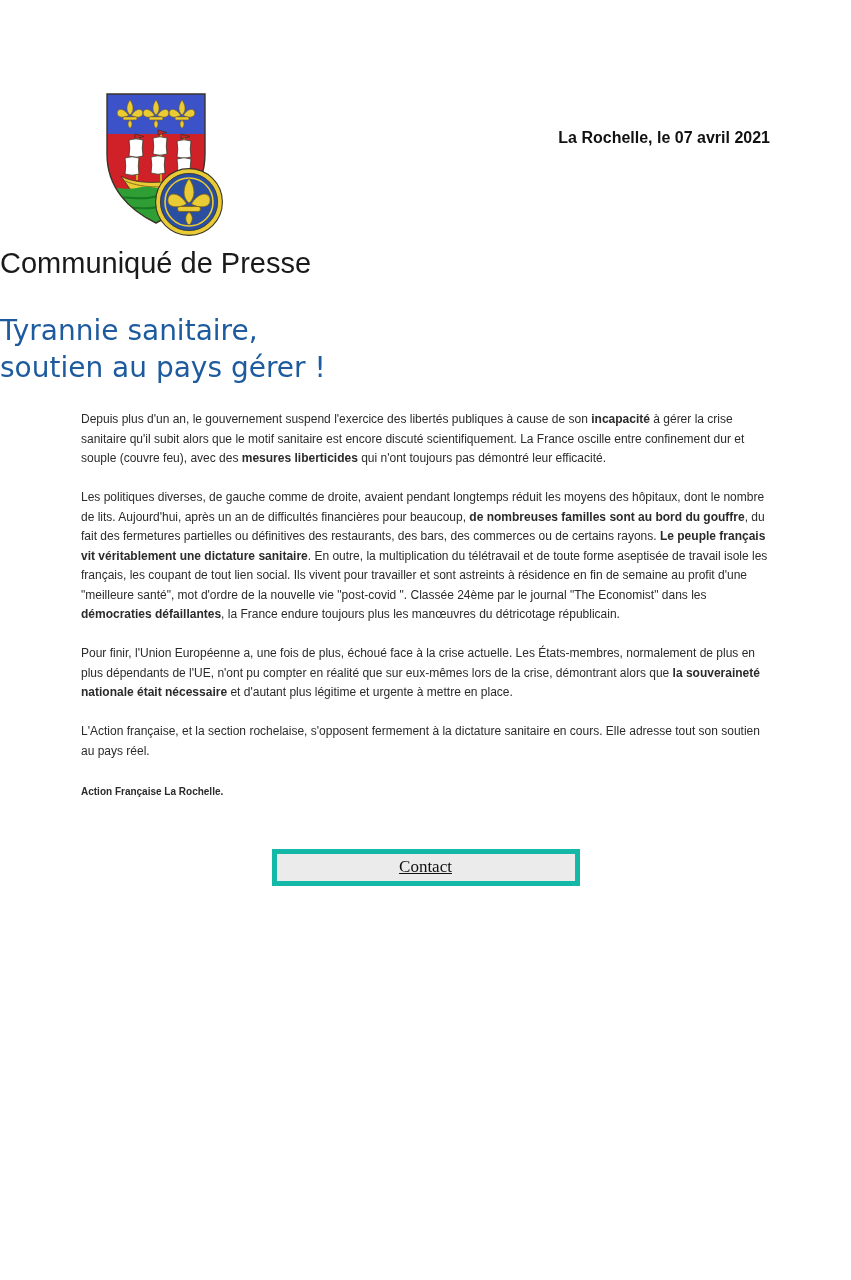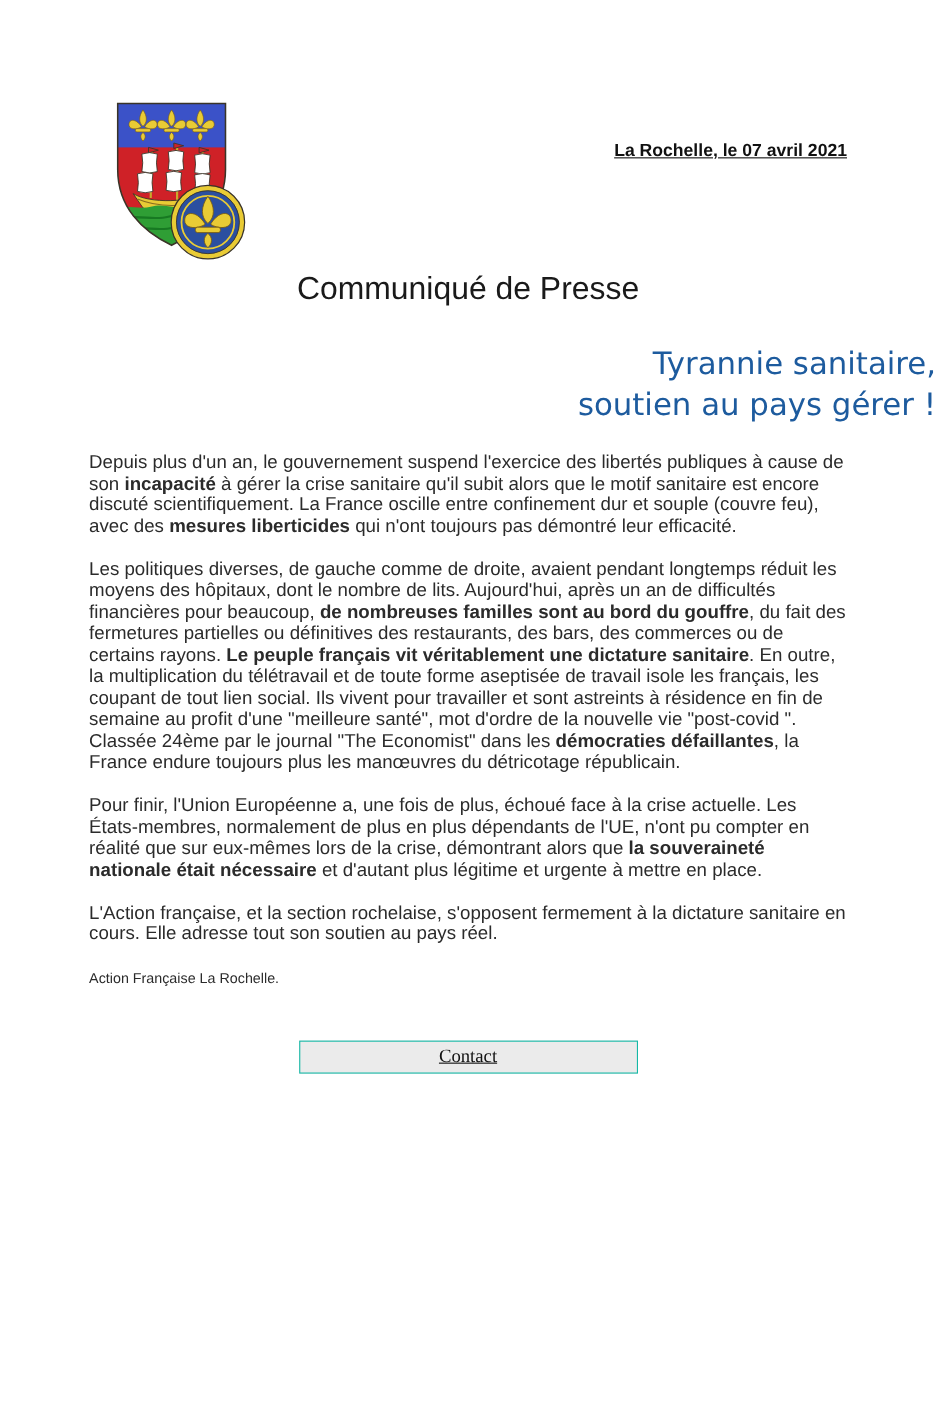--- a/index.html
+++ b/index.html
@@ -28,60 +28,60 @@
   }
   .date-block {
     position: absolute;
     right: 81px;
     top: 128px;
     text-align: center;
     font-weight: bold;
     font-size: 16px;
     line-height: 20.5px;
     color: #111111;
-    text-decoration: underline;
   }
   
   .main-title {
     margin-top: 18px;
-    text-align: center;
+    text-align: left;
     font-size: 29px;
     line-height: 34px;
     font-weight: normal;
     color: #1a1a1a;
   }
   .sub-title {
     margin-top: 32px;
-    text-align: right;
+    text-align: left;
     font-family: "DejaVu Sans", sans-serif;
     font-size: 28px;
     line-height: 37px;
     font-weight: normal;
     color: #1d5b9e;
   }
   
   .content {
     margin: 24px 81px 0 81px;
-    font-size: 17px;
+    font-size: 12px;
     line-height: 19.5px;
     color: #2b2b2b;
   }
   .content p.para { margin: 0 0 19.5px 0; }
   .content .b { font-weight: bold; }
   .signature {
     margin: 21px 81px 0 81px;
-    font-size: 13px;
+    font-size: 10px;
     line-height: 19.5px;
+    font-weight: bold;
   }
   
   .contact-box {
     margin: 47px auto 0 auto;
     width: 308px;
     background: #ebebeb;
-    border: 1px solid #14b8a6;
+    border: 5px solid #14b8a6;
     text-align: center;
     font-family: "Liberation Serif", serif;
     font-size: 17px;
     line-height: 20.5px;
     color: #111111;
     padding: 3px 6px 4px 6px;
   }
   .contact-title { text-decoration: underline; }
 </style>
 </head>

